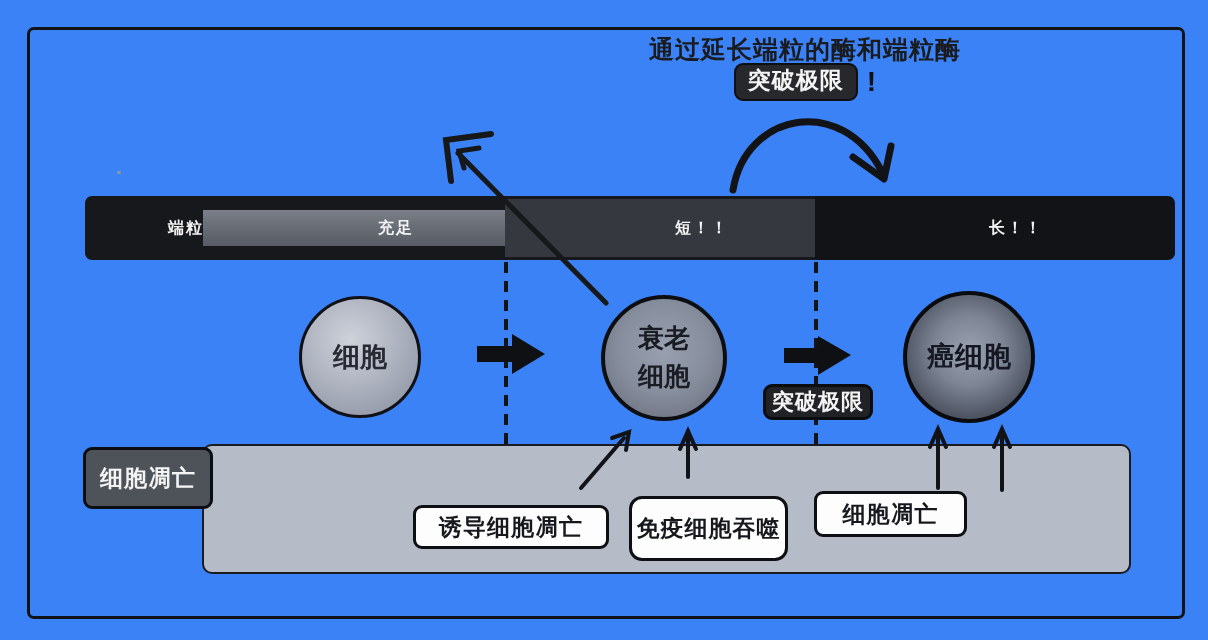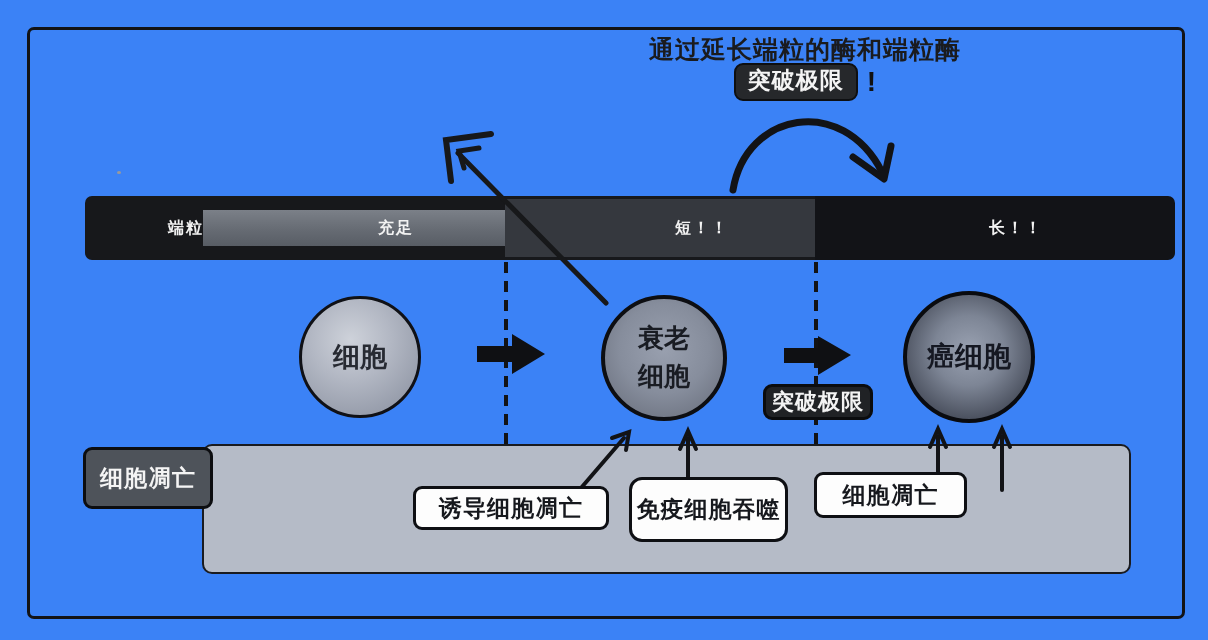--- a/index.html
+++ b/index.html
@@ -43,21 +43,21 @@
 
   
   #transition-badge{left:763px;top:384px;width:104px;height:30px;display:flex;align-items:center;justify-content:center;
     background:#202225;color:#f3f3f3;border:3px solid #0b0c0e;border-radius:9px;font-size:22px;font-weight:700;letter-spacing:1px;z-index:6;}
 
   
   #treatment-panel{left:202px;top:444px;width:925px;height:126px;background:#b5bbc7;border:2px solid #1a1b1f;border-radius:10px;z-index:1;}
   #treatment-label{left:83px;top:447px;width:124px;height:56px;display:flex;align-items:center;justify-content:center;
     background:#4e535a;color:#f4f4f4;border:3px solid #0c0d10;border-radius:9px;font-size:23px;font-weight:600;letter-spacing:1px;z-index:2;}
   .method-box{display:flex;align-items:center;justify-content:center;background:#fdfdfd;border:3px solid #0e0f13;
-    border-radius:9px;font-size:23px;font-weight:600;color:#16181d;letter-spacing:1px;z-index:6;}
+    border-radius:9px;font-size:23px;font-weight:600;color:#16181d;letter-spacing:1px;z-index:6;margin-top:19px;}
   #method-0{left:413px;top:486px;width:190px;height:38px;}
   #method-1{left:629px;top:477px;width:153px;height:59px;border-radius:13px;}
   #method-2{left:814px;top:472px;width:147px;height:40px;}
   #method-3{left:989px;top:490px;width:106px;height:38px;}
 
   
   #lineart{left:0;top:0;width:1208px;height:640px;z-index:4;pointer-events:none;}
 </style>
 </head>
 <body>

